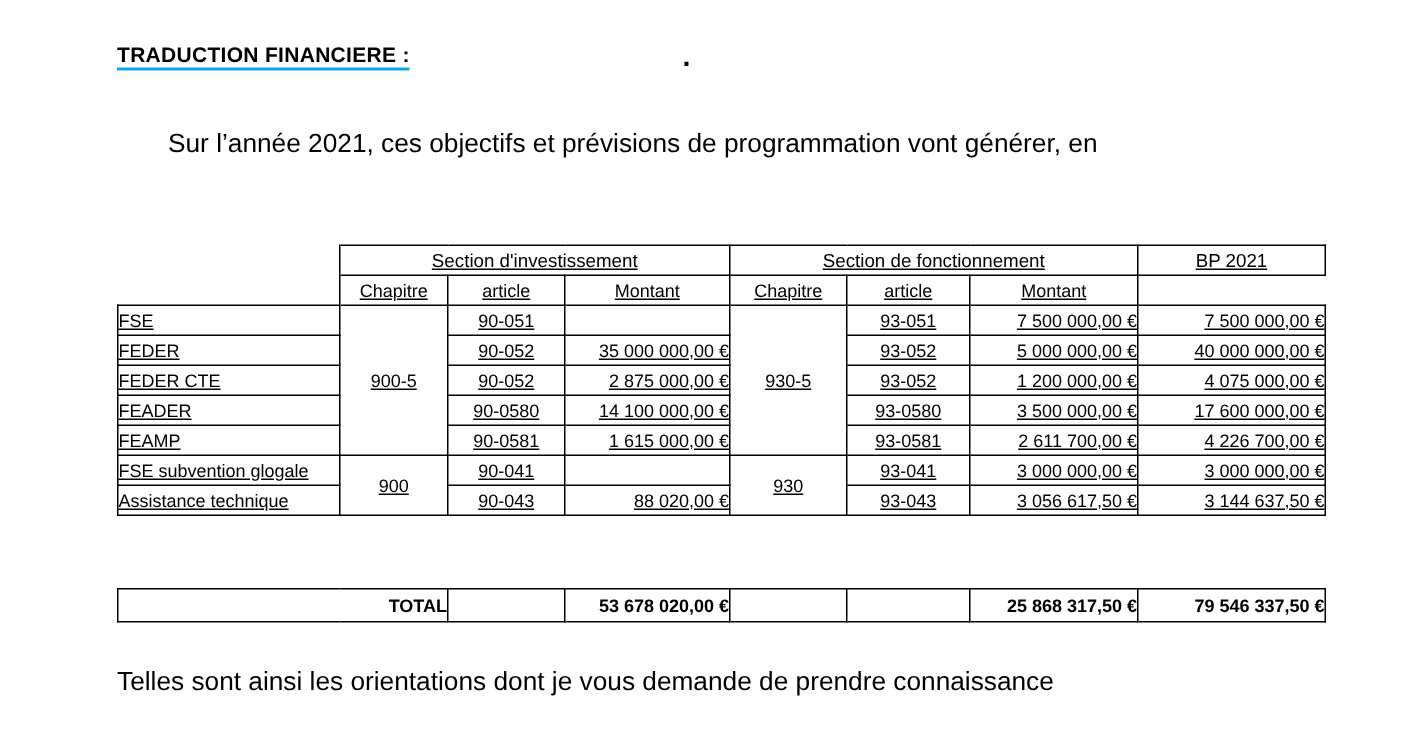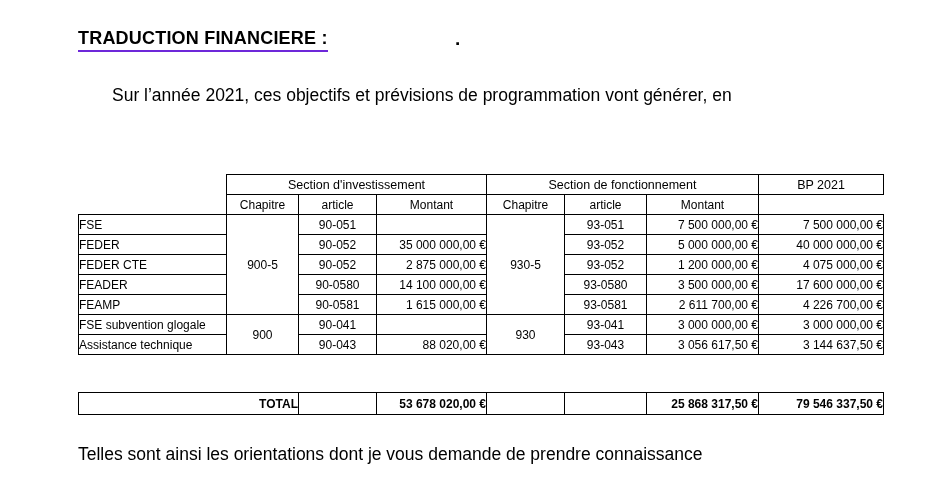--- a/index.html
+++ b/index.html
@@ -17,24 +17,24 @@
   .page {
     position: relative;
     width: 945px;
     height: 499px;
     box-sizing: border-box;
   }
   .doc-title {
     position: absolute;
     left: 78px;
     top: 28px;
-    font-size: 18px;
+    font-size: 14px;
     font-weight: bold;
     letter-spacing: 0.2px;
-    border-bottom: 2px solid #6d28d9;
+    border-bottom: 2px solid #0ea5e9;
     padding-bottom: 1px;
     display: inline-block;
     white-space: pre;
   }
   .doc-title-dot {
     position: absolute;
     left: 455px;
     top: 28px;
     font-size: 19px;
     font-weight: bold;
@@ -59,24 +59,25 @@
     top: 440px;
     width: 830px;
     font-size: 17.5px;
     line-height: 28px;
   }
 
   
   table.fin {
     position: absolute;
     left: 78px;
-    top: 174px;
+    top: 163px;
     border-collapse: collapse;
     font-size: 11.5px;
     table-layout: fixed;
+    text-decoration: underline;
   }
   table.fin td, table.fin th {
     border: 1px solid #000;
     padding: 0;
     height: 19px;
     vertical-align: middle;
     font-weight: normal;
   }
   .c-label   { width: 148px; }
   .c-chap    { width: 72px;  }

